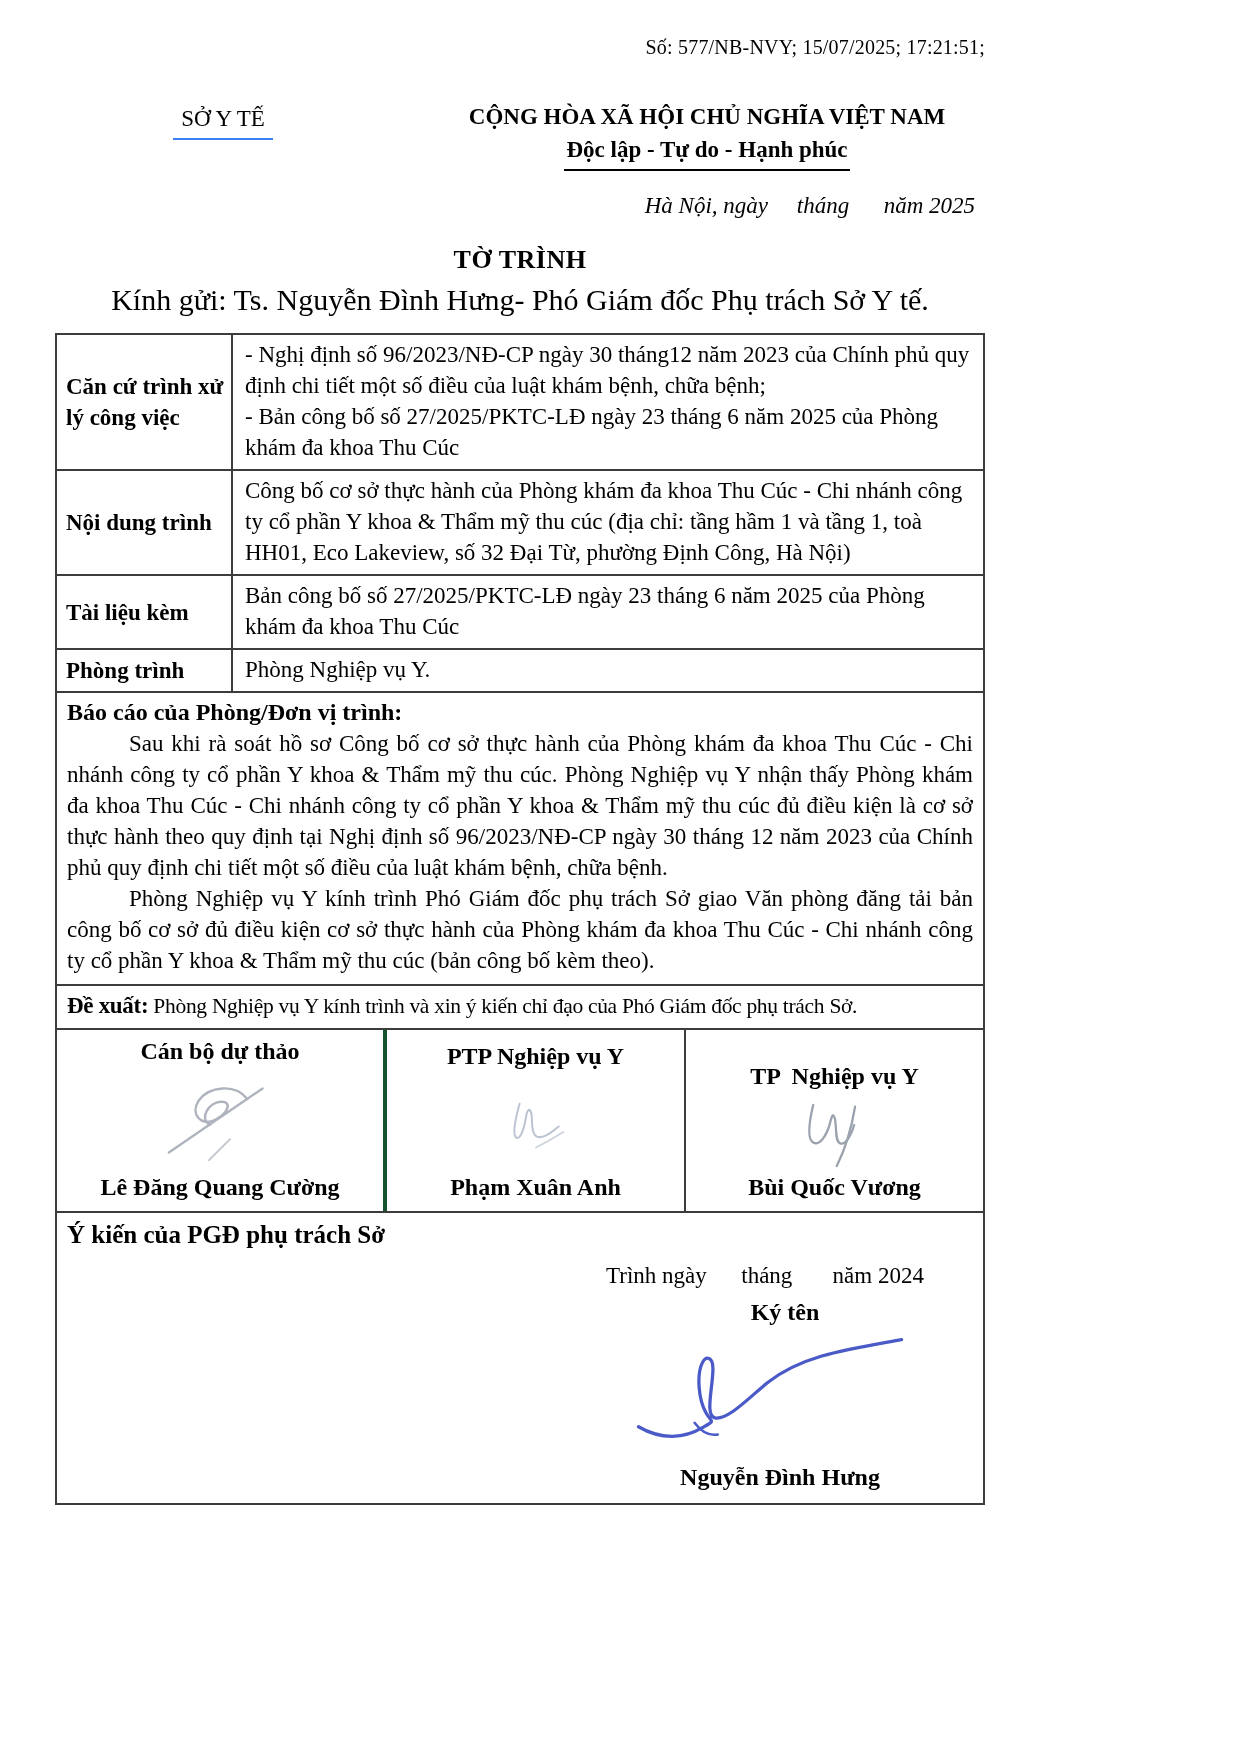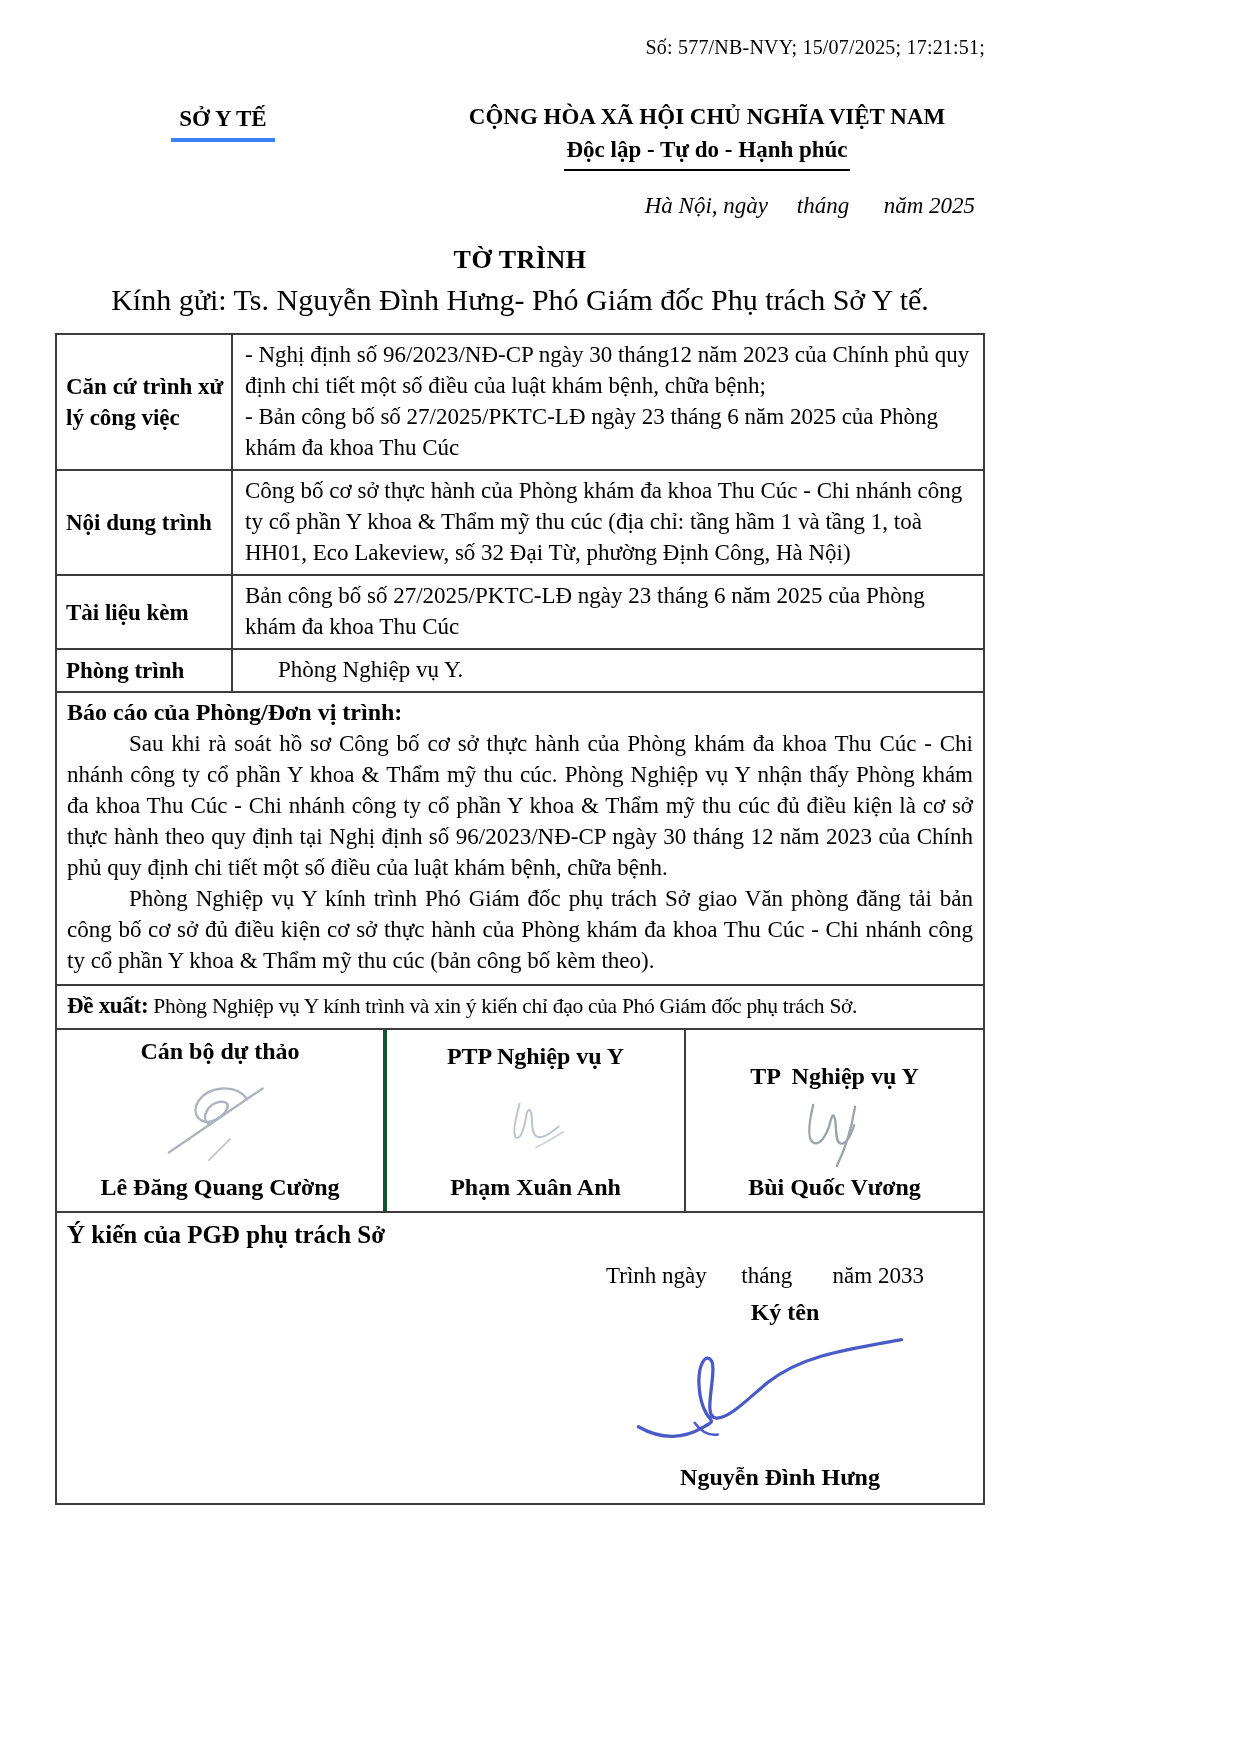--- a/index.html
+++ b/index.html
@@ -11,21 +11,21 @@
   .page { position:relative; width:1128px; height:1755px; overflow:hidden; }
 
   .doc-number {
     margin-top:36px; width:985px; text-align:right; padding-right:4px;
     font-size:20px; letter-spacing:0.2px;
   }
 
   .header { display:flex; margin-top:42px; }
   .h-left { width:350px; margin-left:48px; text-align:center; font-size:23px; line-height:31px; }
   .h-left .org-parent { font-weight:normal; }
-  .h-left .org-name { font-weight:bold; display:inline-block; border-bottom:4px solid #3b82f6; padding:0 8px 4px 8px; margin-top:2px; }
+  .h-left .org-name { font-weight:normal; display:inline-block; border-bottom:2px solid #3b82f6; padding:0 8px 4px 8px; margin-top:2px; }
   .h-right { width:562px; margin-left:28px; text-align:center; font-size:23px; line-height:31px; }
   .h-right .national-title { font-weight:bold; }
   .h-right .national-motto { font-weight:bold; display:inline-block; border-bottom:2px solid #000; padding:0 2px 4px 2px; margin-top:2px; }
 
   .date-line {
     width:930px; margin-left:55px; margin-top:22px; text-align:right; padding-right:10px;
     font-style:italic; font-size:23px; white-space:pre-wrap; box-sizing:border-box;
   }
 
   .title { width:930px; margin-left:55px; margin-top:26px; text-align:center; font-weight:bold; font-size:26px; letter-spacing:0.5px; }
@@ -40,21 +40,21 @@
   .label-cell {
     width:176px; flex:0 0 176px; border-right:2px solid #3c3c3c; box-sizing:border-box;
     font-weight:bold; padding:4px 6px 4px 9px; display:flex; align-items:center;
   }
   .content-cell { flex:1; padding:4px 10px 6px 12px; box-sizing:border-box; }
   .prelines { white-space:pre-line; }
 
   .row-cancu   { min-height:126px; }
   .row-noidung { min-height:100px; }
   .row-tailieu { min-height:70px; }
-  .row-phong   { min-height:42px;gap:33px; }
+  .row-phong   { min-height:42px; }
 
   .report-cell { display:block; padding:4px 10px 8px 10px; }
   .report-heading { font-weight:bold; font-size:24px; }
   .report-cell p { margin:0; text-align:justify; text-indent:62px; }
 
   .proposal-cell { display:block; padding:4px 8px 6px 10px; white-space:nowrap; overflow:hidden; font-size:21.5px; letter-spacing:-0.3px; }
   .proposal-label { font-weight:bold; font-size:23px; }
 
   .sig-row { min-height:166px; }
   .sig-col { display:flex; flex-direction:column; align-items:center; justify-content:space-between; box-sizing:border-box; padding:6px 4px 8px 4px; }
@@ -165,21 +165,21 @@
             <path d="M78,16 C74,40 67,64 57,84" stroke="#9aa2ae" stroke-width="2.6" stroke-linecap="round" fill="none"></path>
           </svg>
         </div>
         <div class="sig-name">Bùi Quốc Vương</div>
       </div>
     </div>
 
     <div class="t-row opinion-row">
       <div class="opinion-heading">Ý kiến của PGĐ phụ trách Sở</div>
       <div class="opinion-right">
-        <div class="opinion-date">Trình ngày      tháng       năm 2033</div>
+        <div class="opinion-date">Trình ngày      tháng       năm 2024</div>
         <div class="sign-label">Ký tên</div>
         <div class="director-sig">
           <svg width="300" height="118" viewBox="0 0 300 122" fill="none">
             <path d="M14,100 C38,114 62,112 80,101 C94,93 90,96 84,86 C76,72 74,46 80,34 C84,26 91,28 91,40 C91,60 82,90 94,91 C108,92 128,70 148,54 C184,26 230,20 286,10" stroke="#4a5bc8" stroke-width="3.4" stroke-linecap="round" fill="none"></path>
             <path d="M72,96 C78,104 86,110 96,108" stroke="#4a5bc8" stroke-width="2.6" stroke-linecap="round" fill="none"></path>
           </svg>
         </div>
         <div class="director-name">Nguyễn Đình Hưng</div>
       </div>
     </div>

